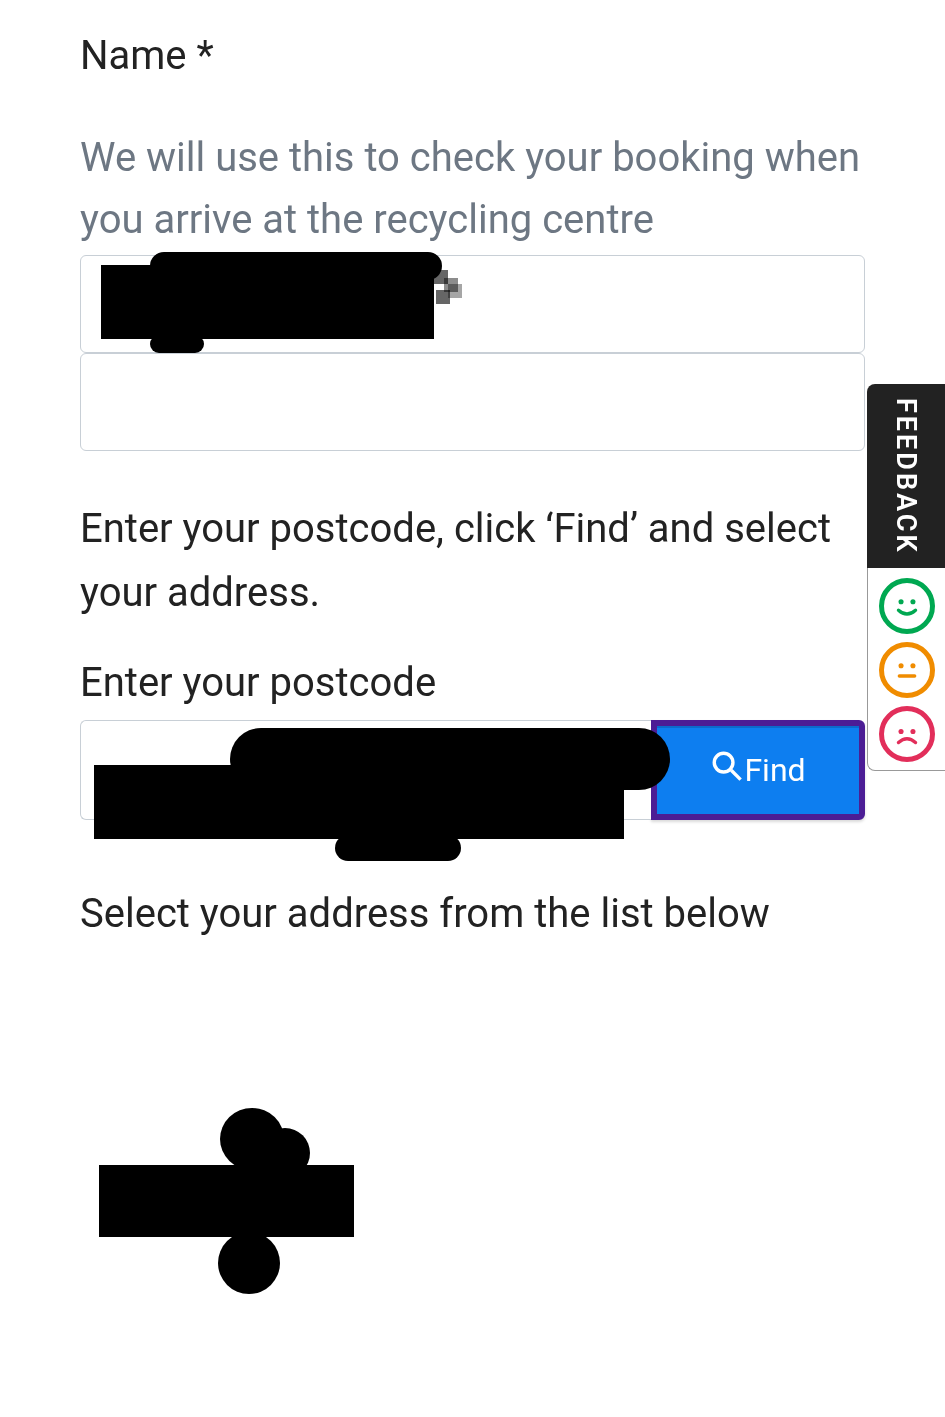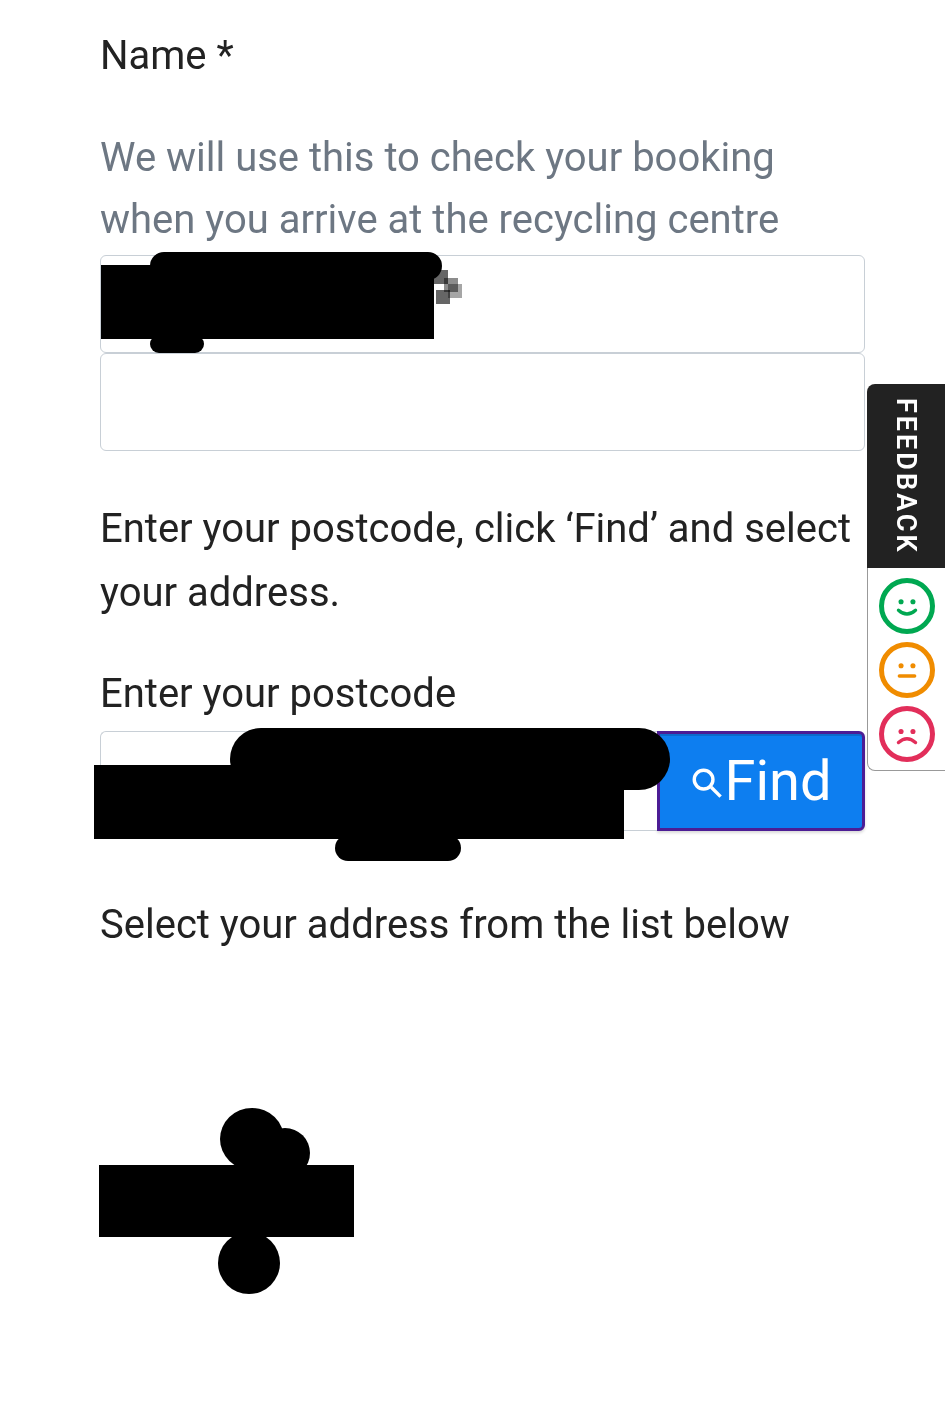--- a/index.html
+++ b/index.html
@@ -7,21 +7,21 @@
     padding: 0;
     width: 945px;
     height: 1417px;
     background: #ffffff;
     font-family: -apple-system, BlinkMacSystemFont, "Segoe UI", Roboto, Arial, sans-serif;
     color: #2a2a2a;
     overflow: hidden;
     position: relative;
   }
   .form-wrap {
-    padding: 20px 80px 0 100px;
+    padding: 20px 80px 0 80px;
     box-sizing: border-box;
     width: 945px;
   }
   .label {
     font-size: 40px;
     font-weight: 400;
     color: #222;
     margin-top: 26px;
     margin-bottom: 48px;
   }
@@ -61,27 +61,27 @@
     box-sizing: border-box;
     padding: 12px 18px;
     font-size: 36px;
     background: #fff;
     position: relative;
   }
   .find-btn {
     flex: 0 0 202px;
     background: #0d7ef0;
     color: #fff;
-    border: 3px solid #4c1d95;
+    border: 6px solid #4c1d95;
     border-top-right-radius: 6px;
     border-bottom-right-radius: 6px;
     display: flex;
     align-items: center;
     justify-content: center;
-    font-size: 56px;
+    font-size: 32px;
     cursor: pointer;
     box-shadow: 0 2px 0 rgba(0,0,0,0.15) inset, 0 2px 3px rgba(0,0,0,0.15);
   }
   .find-btn svg { width: 34px; height: 34px; fill: none; stroke: #fff; stroke-width: 4; }
 
   .section-text {
     font-size: 40px;
     color: #222;
     line-height: 1.6;
     margin-top: 46px;
@@ -168,21 +168,21 @@
 <div class="form-wrap">
 
   <div class="label first">Name *</div>
   <div class="hint">We will use this to check your booking when you arrive at the recycling centre</div>
   <div class="input-box"></div>
 
   <div class="input-box"></div>
 
   <div class="section-text">Enter your postcode, click ‘Find’ and select your address.</div>
 
-  <div class="label" style="margin-top:45px; margin-bottom:0;">Enter your postcode</div>
+  <div class="label" style="margin-top:34px; margin-bottom:0;">Enter your postcode</div>
 
   <div class="postcode-row">
     <div class="postcode-input"></div>
     <div class="find-btn">
       <span>
         <svg viewBox="0 0 40 40">
             <circle cx="16" cy="16" r="11"></circle>
             <line x1="25" y1="25" x2="36" y2="36"></line>
           </svg>
       </span>

